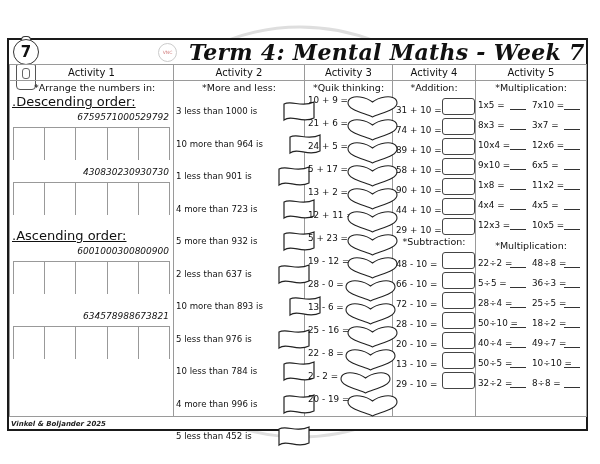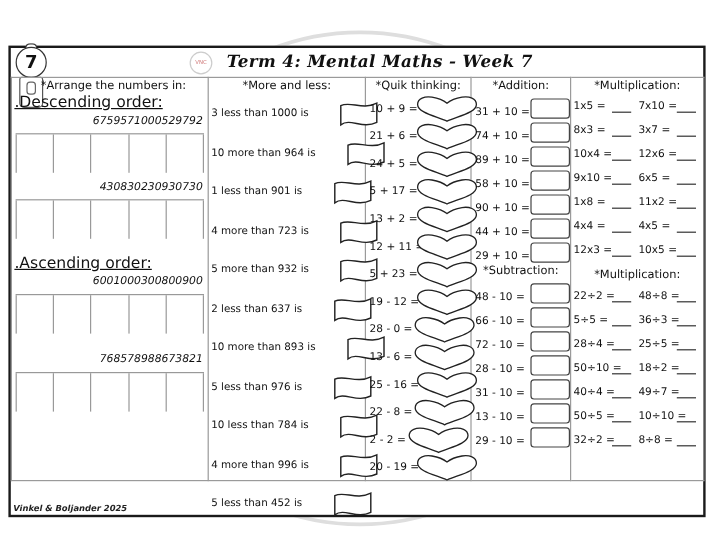--- a/index.html
+++ b/index.html
@@ -1,21 +1,21 @@
 <!DOCTYPE html>
 <html><head>
 <meta charset="utf-8">
 <style>
   html, body { margin:0; padding:0; background:#ffffff; }
   body { width:600px; height:464px; position:relative; overflow:hidden;
          font-family:"DejaVu Sans", sans-serif; color:#111; }
   .page { position:absolute; left:7px; top:38px; width:581px; height:393px;
           border:2px solid #1a1a1a; box-sizing:border-box; background:#fff; }
   .title { position:absolute; left:0; right:0; top:0; height:24px; text-align:center;
-           font-family:"DejaVu Serif", serif; font-size:14px; font-style:italic; font-weight:bold;
+           font-family:"DejaVu Serif", serif; font-size:22px; font-style:italic; font-weight:bold;
            line-height:24px; letter-spacing:0.3px; }
   .title-inner { position:absolute; left:180px; top:0; }
   .logo { position:absolute; left:149px; top:3px; width:17px; height:17px; border-radius:50%;
           border:1px solid #ccc; font-size:4.5px; color:#d07a7a; text-align:center; line-height:17px; }
   .badge { position:absolute; left:3px; top:-6px; width:28px; height:60px; }
   .badge .globe { position:absolute; left:1px; top:5px; width:24px; height:24px; border-radius:50%;
                   border:1.5px solid #333; background:#fff; text-align:center; line-height:24px;
                   font-size:15px; font-weight:bold; }
   .badge .top { position:absolute; left:9px; top:2px; width:8px; height:4px; border:1px solid #333;
                 border-bottom:none; border-radius:4px 4px 0 0; background:#fff; }
@@ -31,21 +31,21 @@
   .sec-title.left { text-align:left; padding-left:4px;margin-left:20px; }
   .sub-title { font-size:13px; padding-left:2px; height:14px; line-height:14px;text-decoration:underline; }
   .nums { display:flex; justify-content:flex-end; font-size:9px; padding:0 4px 0 3px; height:16px; line-height:16px;font-style:italic; }
   .boxes { display:flex; margin:2px 3px 0 3px; border-top:1px solid #999; height:32px; }
   .boxes .b { flex:1; border-right:1px solid #999; }
   .boxes .b:first-child { border-left:1px solid #999; }
   .gap { height:4px; }
   .ml-row { display:flex; align-items:center; height:32.5px; font-size:8.6px; padding-left:2px; white-space:nowrap;gap:25px; }
   .ml-row .txt { width:91px; overflow:visible; }
   .flag { width:34px; height:22px; margin-left:auto; margin-right:3px; }
-  .qt-row { display:flex; align-items:center; height:23px; font-size:8.8px; padding-left:3px; white-space:nowrap; }
+  .qt-row { display:flex; height:23px; font-size:8.8px; padding-left:3px; white-space:nowrap; }
   .qt-row .txt { width:38px; }
   .heart { width:53px; height:24px; margin-left:0px; }
   .ad-row { display:flex; align-items:flex-end; height:20px; font-size:8.8px; padding-left:3px; white-space:nowrap; }
   .ad-row .txt { width:44px; }
   .rbox { width:31px; height:15px; border:1px solid #444; border-radius:3px; margin-left:2px; }
   .mu-row { display:flex; align-items:center; height:20px; font-size:8.8px; padding-left:2px; white-space:nowrap; }
   .mu-cell { width:50%; display:flex; align-items:center; }
   .mu-cell .txt { width:30px; }
   .mu-cell .line { width:16px; border-bottom:1px solid #333; height:8px; margin-left:2px; }
   .mu-cell.r .txt { width:30px; }
@@ -77,20 +77,27 @@
 
   <table class="grid">
     <colgroup>
       <col style="width:164px">
         <col style="width:131px">
         <col style="width:88px">
         <col style="width:83px">
         <col style="width:111px">
     </colgroup>
     <tbody>
+        <tr>
+      <th>Activity 1</th>
+      <th>Activity 2</th>
+      <th>Activity 3</th>
+      <th>Activity 4</th>
+      <th>Activity 5</th>
+    </tr>
     <tr>
 
       <td>
         <div class="col-body">
           <div class="sec-title left">*Arrange the numbers in:</div>
           <div class="sub-title">.Descending order:</div>
           <div class="nums">
             <span>675</span>
             <span>957</span>
             <span>1000</span>
@@ -130,21 +137,21 @@
           </div>
           <div class="boxes">
                 <div class="b"></div>
                 <div class="b"></div>
                 <div class="b"></div>
                 <div class="b"></div>
                 <div class="b"></div>
               </div>
           <div style="height:14px"></div>
           <div class="nums">
-            <span>768</span>
+            <span>634</span>
             <span>578</span>
             <span>988</span>
             <span>673</span>
             <span>821</span>
           </div>
           <div class="boxes">
                 <div class="b"></div>
                 <div class="b"></div>
                 <div class="b"></div>
                 <div class="b"></div>
@@ -364,21 +371,21 @@
                 </div>
                 <div class="ad-row">
                   <span class="txt">72 - 10 =</span>
                   <span class="rbox"></span>
                 </div>
                 <div class="ad-row">
                   <span class="txt">28 - 10 =</span>
                   <span class="rbox"></span>
                 </div>
                 <div class="ad-row">
-                  <span class="txt">31 - 10 =</span>
+                  <span class="txt">20 - 10 =</span>
                   <span class="rbox"></span>
                 </div>
                 <div class="ad-row">
                   <span class="txt">13 - 10 =</span>
                   <span class="rbox"></span>
                 </div>
                 <div class="ad-row">
                   <span class="txt">29 - 10 =</span>
                   <span class="rbox"></span>
                 </div>

